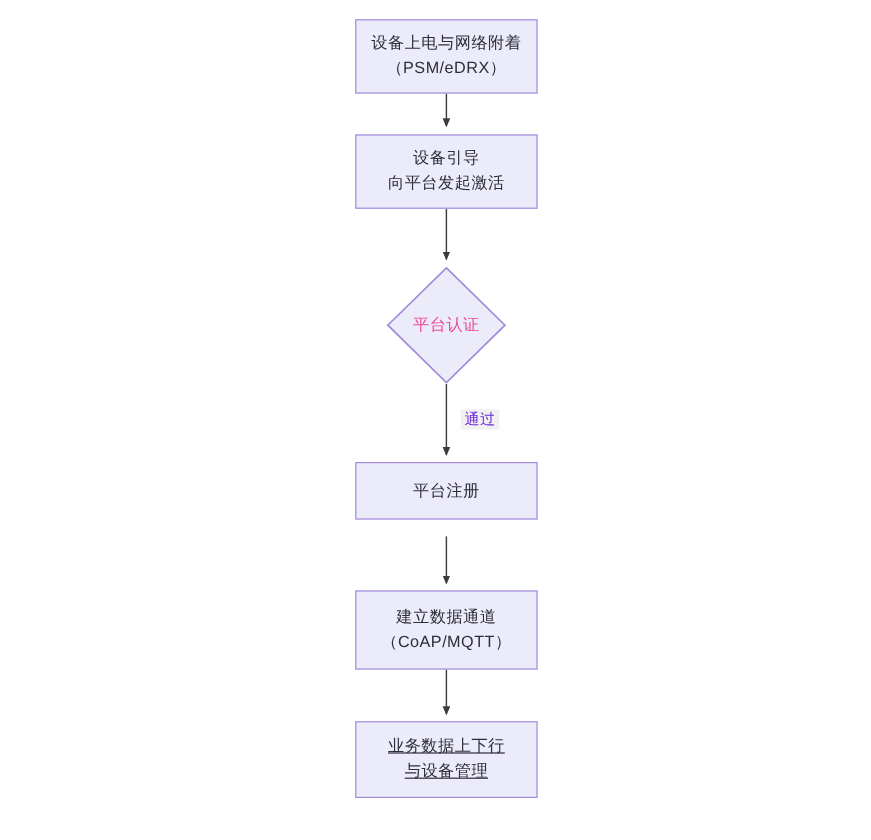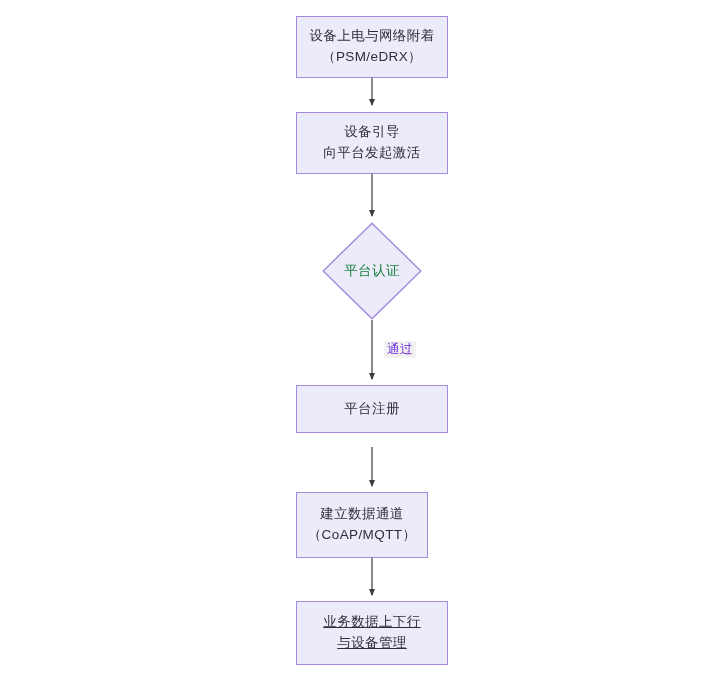--- a/index.html
+++ b/index.html
@@ -56,21 +56,21 @@
     position: absolute;
     left: 0;
     top: 0;
     width: 100%;
     height: 100%;
   }
   .diamond-label {
     position: relative;
     z-index: 2;
     font-size: 13.5px;
-    color: #15803d;
+    color: #ec4899;
     letter-spacing: 0.4px;
     white-space: nowrap;
   }
   .edge-label {
     position: absolute;
     background: #f1f1f1;
     color: #6d28d9;
     font-size: 12.5px;
     letter-spacing: 0.5px;
     padding: 1px 3px;
@@ -120,21 +120,21 @@
   </div>
 
   <div class="edge-label" style="left:354px; top:341px;">
     <span>通过</span>
   </div>
 
   <div class="node" style="left:296px; top:385px; width:152px; height:48px;">
     <span class="line">平台注册</span>
   </div>
 
-  <div class="node" style="left:296px; top:492px; width:132px; height:66px;">
+  <div class="node" style="left:296px; top:492px; width:152px; height:66px;">
     <span class="line">建立数据通道</span>
     <span class="line">（CoAP/MQTT）</span>
   </div>
 
   <div class="node" style="left:296px; top:601px; width:152px; height:64px;text-decoration:underline;">
     <span class="line">业务数据上下行</span>
     <span class="line">与设备管理</span>
   </div>
 
 </div>

